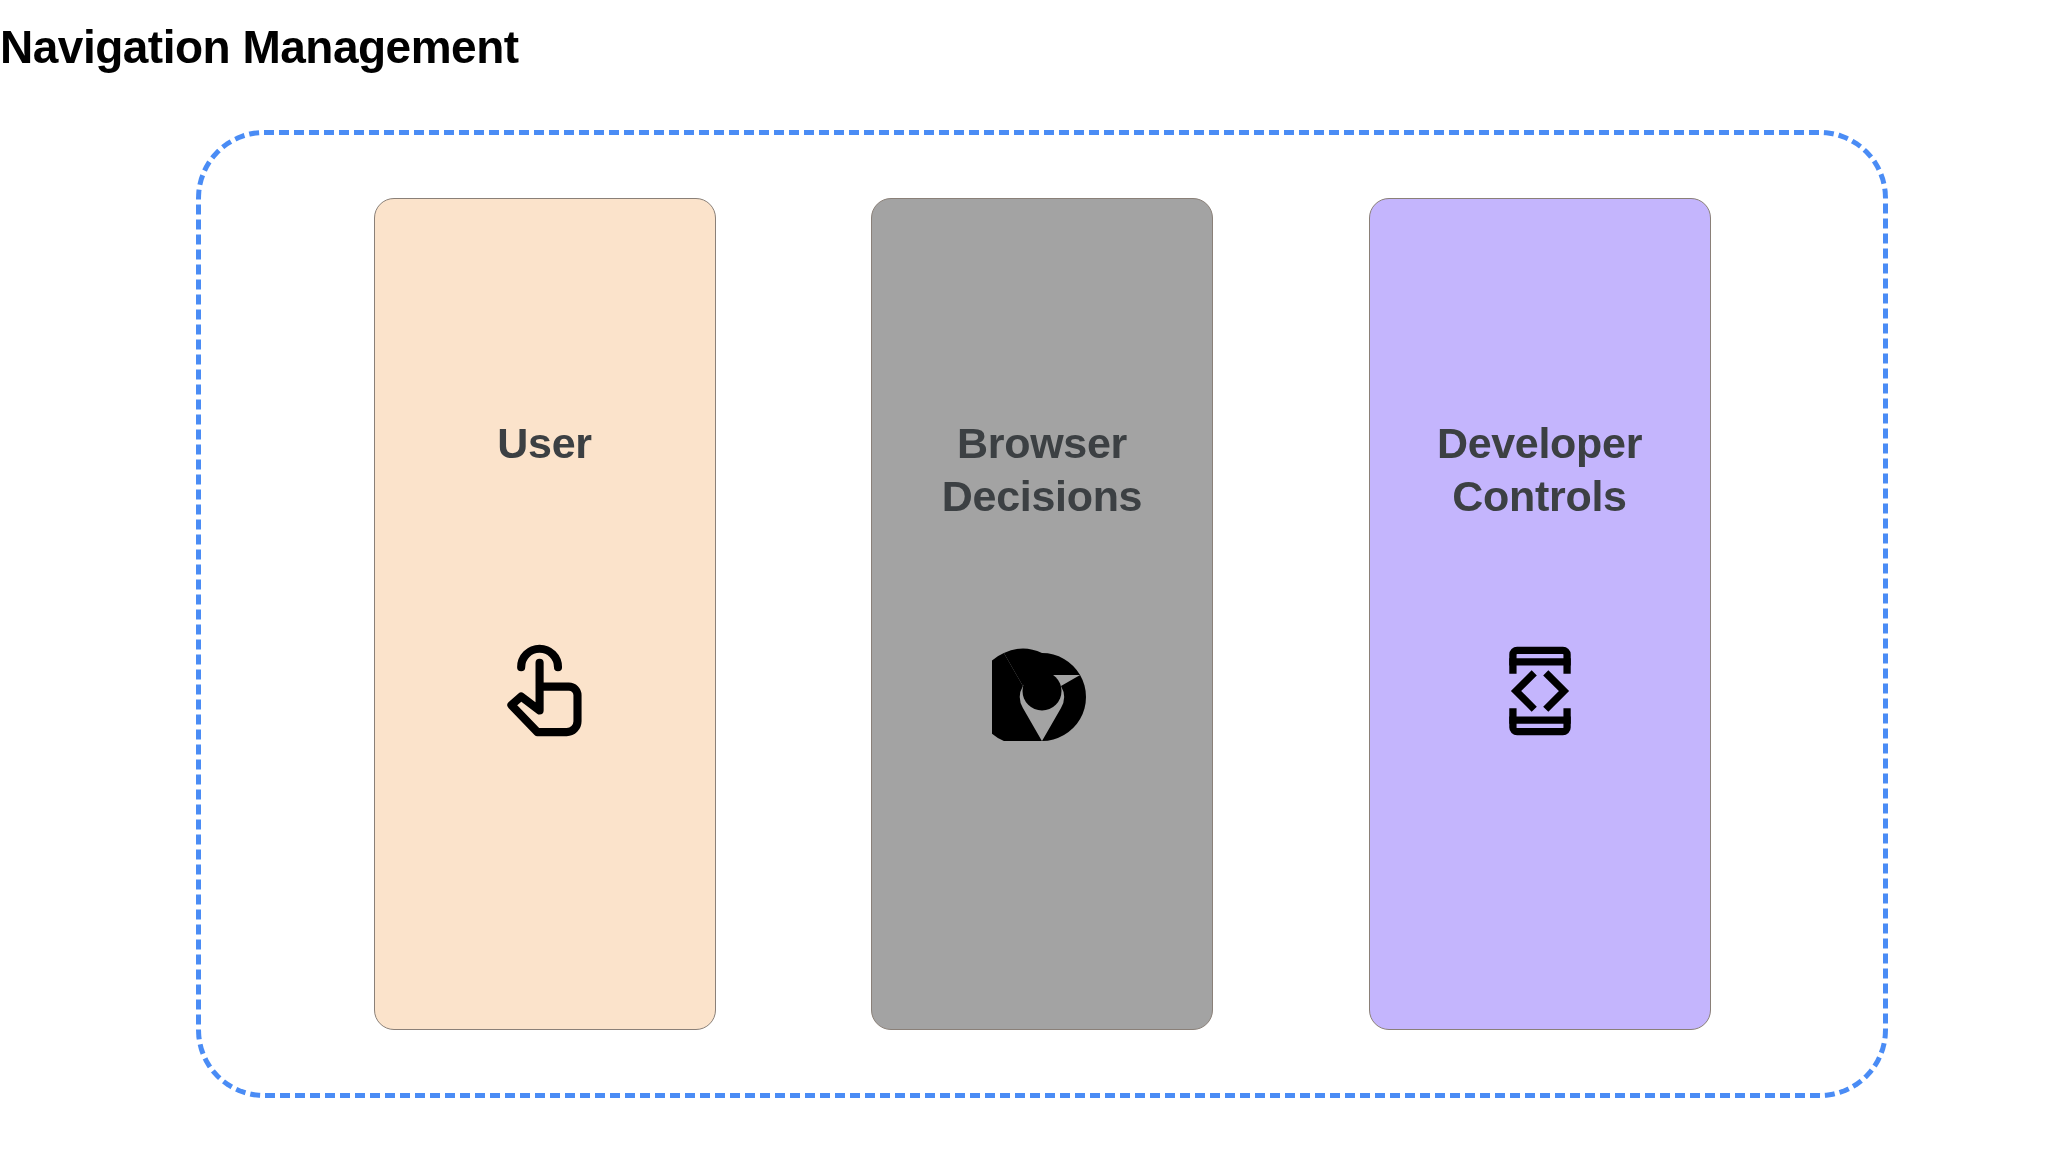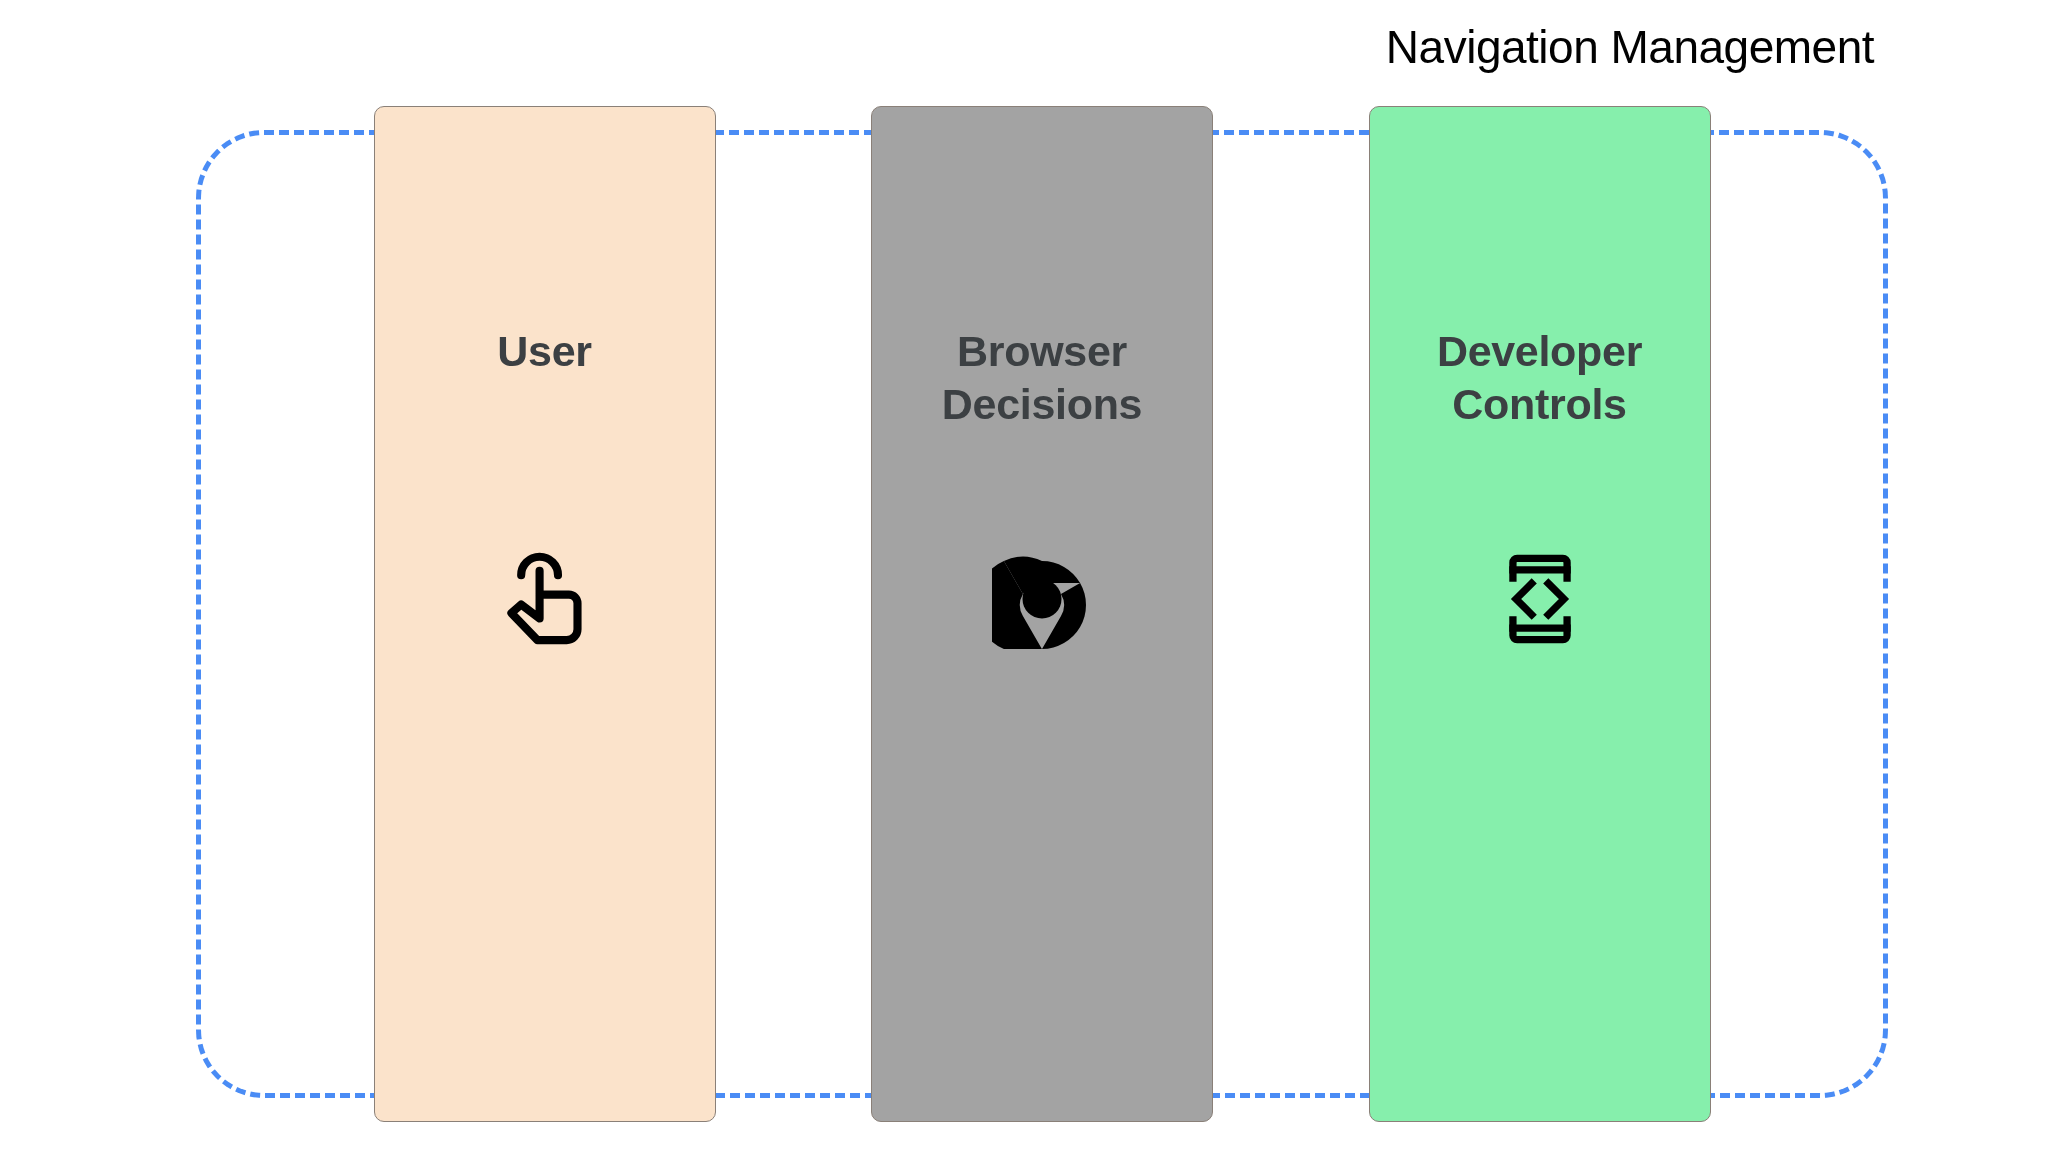--- a/index.html
+++ b/index.html
@@ -13,23 +13,23 @@
     font-family: "Liberation Sans", sans-serif;
     overflow: hidden;
     position: relative;
   }
 
   #page-title {
     position: absolute;
     top: 22px;
     left: 0;
     width: 1874px;
-    text-align: right;
+    text-align: left;
     font-size: 46px;
-    font-weight: normal;
+    font-weight: bold;
     color: #010101;
     letter-spacing: -0.5px;
     font-stretch: condensed;
     line-height: 1.1;
     white-space: nowrap;
   }
 
   #dashed-container {
     position: absolute;
     left: 196px;
@@ -49,22 +49,22 @@
     height: 968px;
     display: flex;
     align-items: center;
     justify-content: space-evenly;
     box-sizing: border-box;
     padding: 0 22px;
   }
 
   .card {
     width: 342px;
-    height: 1016px;
-    border-radius: 10px;
+    height: 832px;
+    border-radius: 20px;
     border: 1.5px solid #8a8078;
     box-sizing: border-box;
     display: flex;
     flex-direction: column;
     align-items: center;
     justify-content: flex-start;
     position: relative;
   }
 
   .card-label {
@@ -133,21 +133,21 @@
         <path d="M11.9 12.1 L30.9 45 A22 22 0 0 0 30.9 67 L49.9 100
                  A44 44 0 0 1 11.9 12.1 Z" transform="translate(0,0)"></path>
 
         <path d="M88.1 34 A44 44 0 0 1 50 100 L69 67 A22 22 0 0 0 69 45 L88.1 34 Z"></path>
 
         <circle cx="50" cy="50" r="19.5"></circle>
       </svg>
     </div>
   </div>
 
-  <div class="card" id="card-2" style="background: #86efac; border-color: rgb(138, 128, 120); text-decoration: underline;">
+  <div class="card" id="card-2" style="background: #c4b5fd; border-color: rgb(138, 128, 120); text-decoration: underline;">
     <div class="card-label" style="color: rgb(60, 64, 67);">
       <div>Developer</div>
       <div>Controls</div>
     </div>
     <div class="card-icon">
       <svg width="100" height="100" viewBox="0 0 96 96" fill="none" stroke="#000000" stroke-width="7" stroke-linecap="square" stroke-linejoin="miter">
 
         <path d="M22 28 L22 13 A4 4 0 0 1 26 9 L70 9 A4 4 0 0 1 74 13 L74 28"></path>
         <path d="M22 20 L74 20"></path>
 

